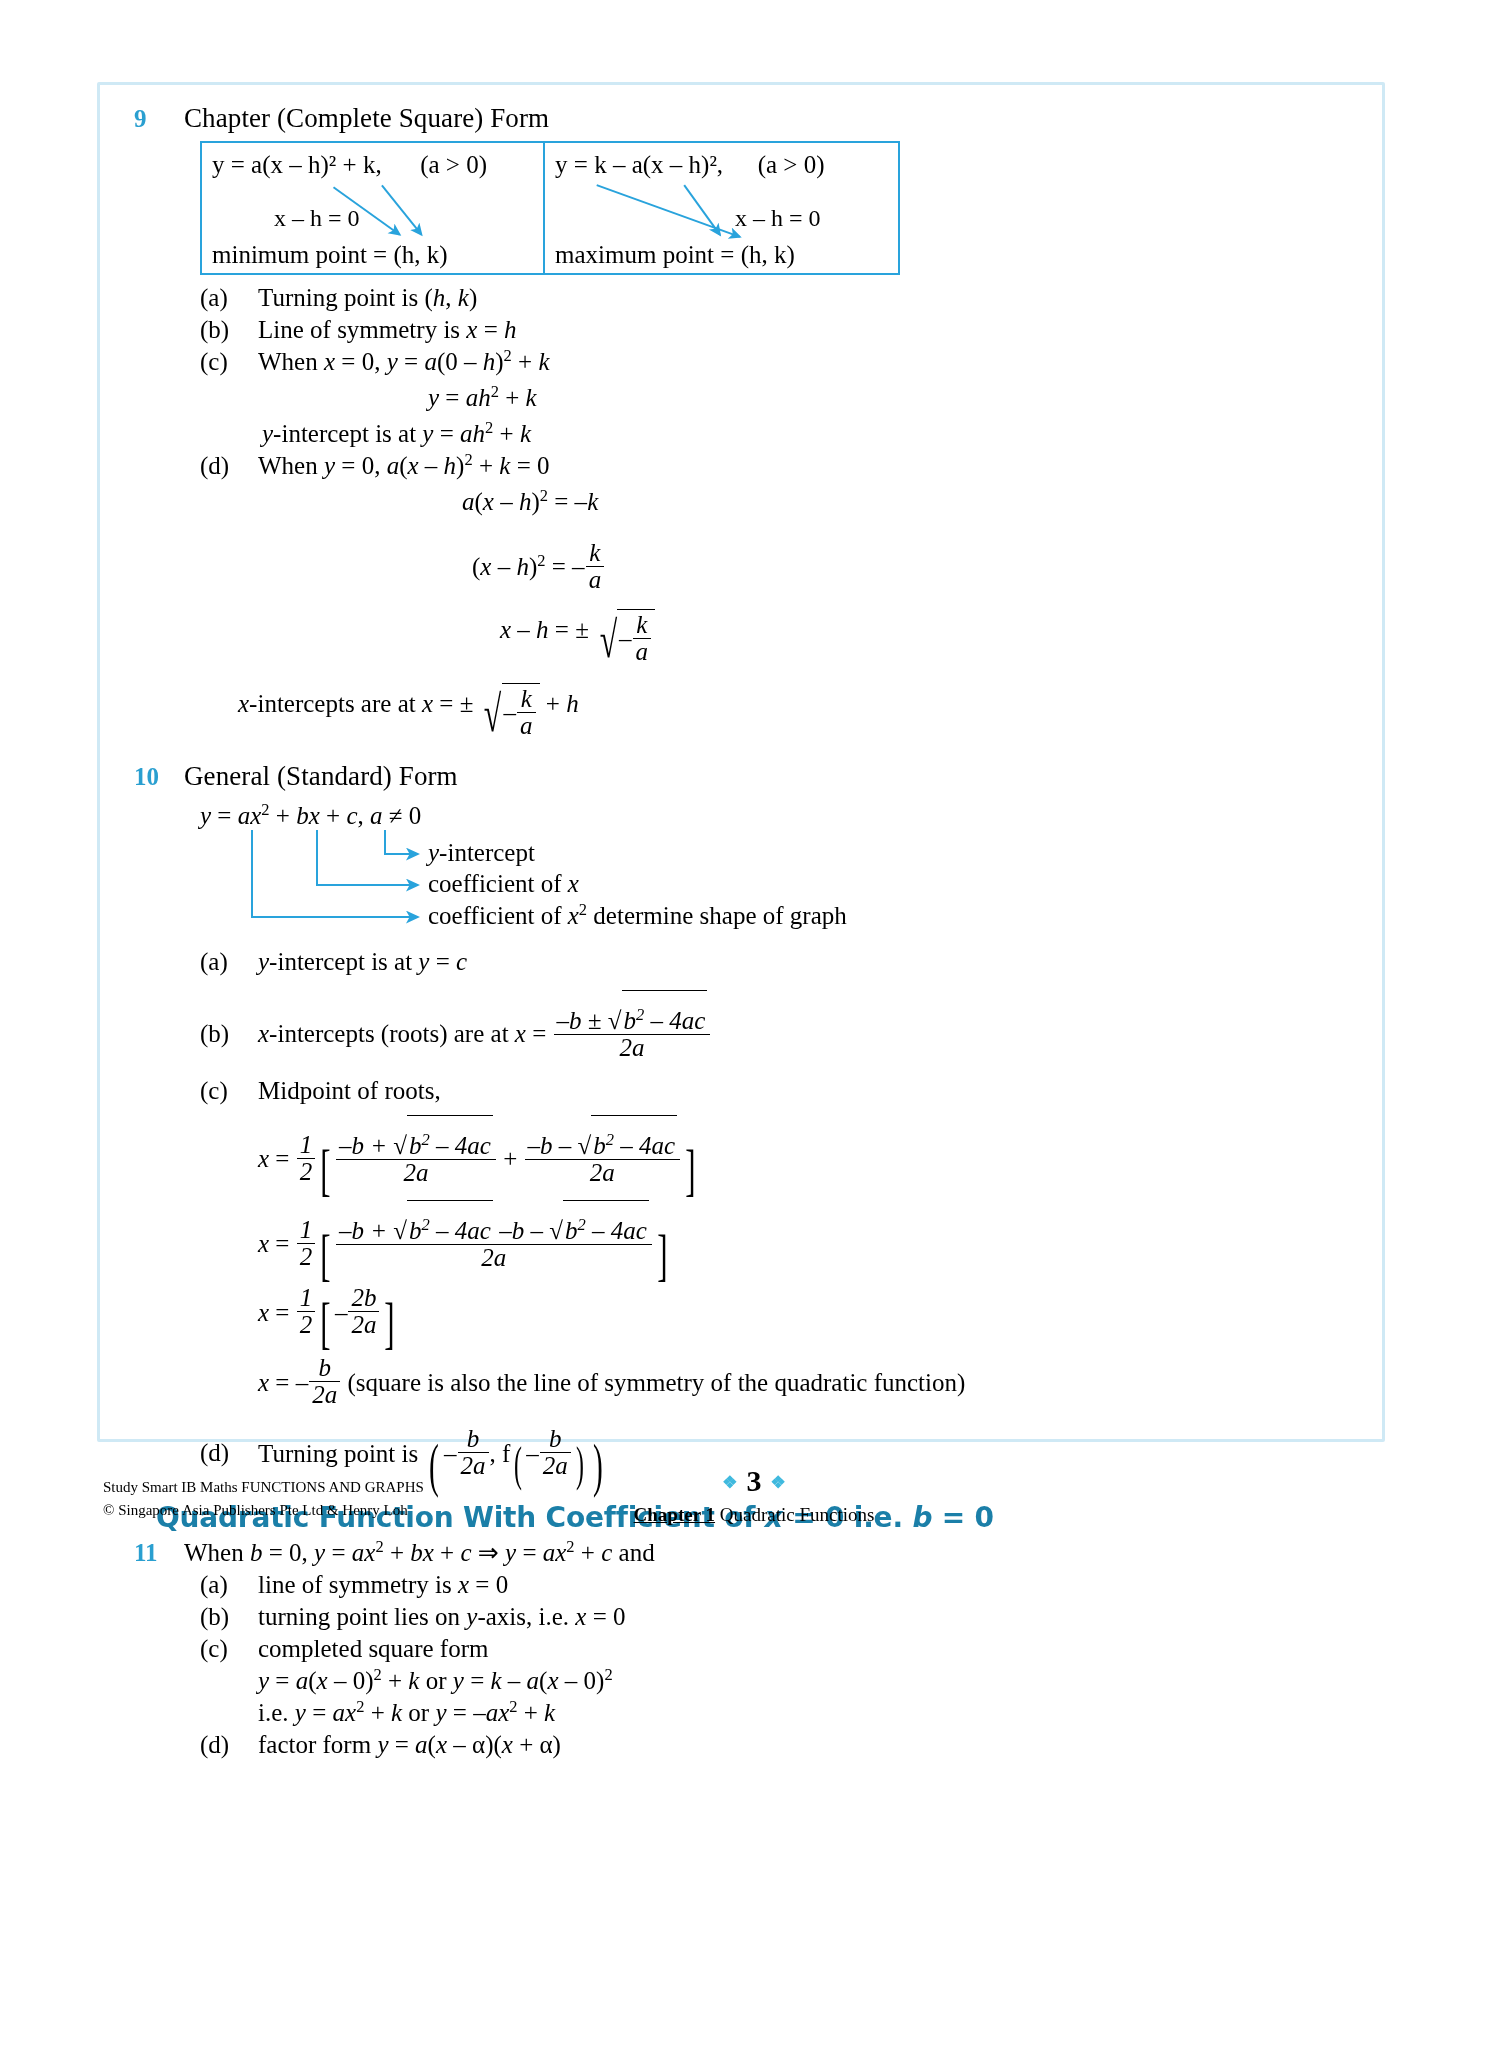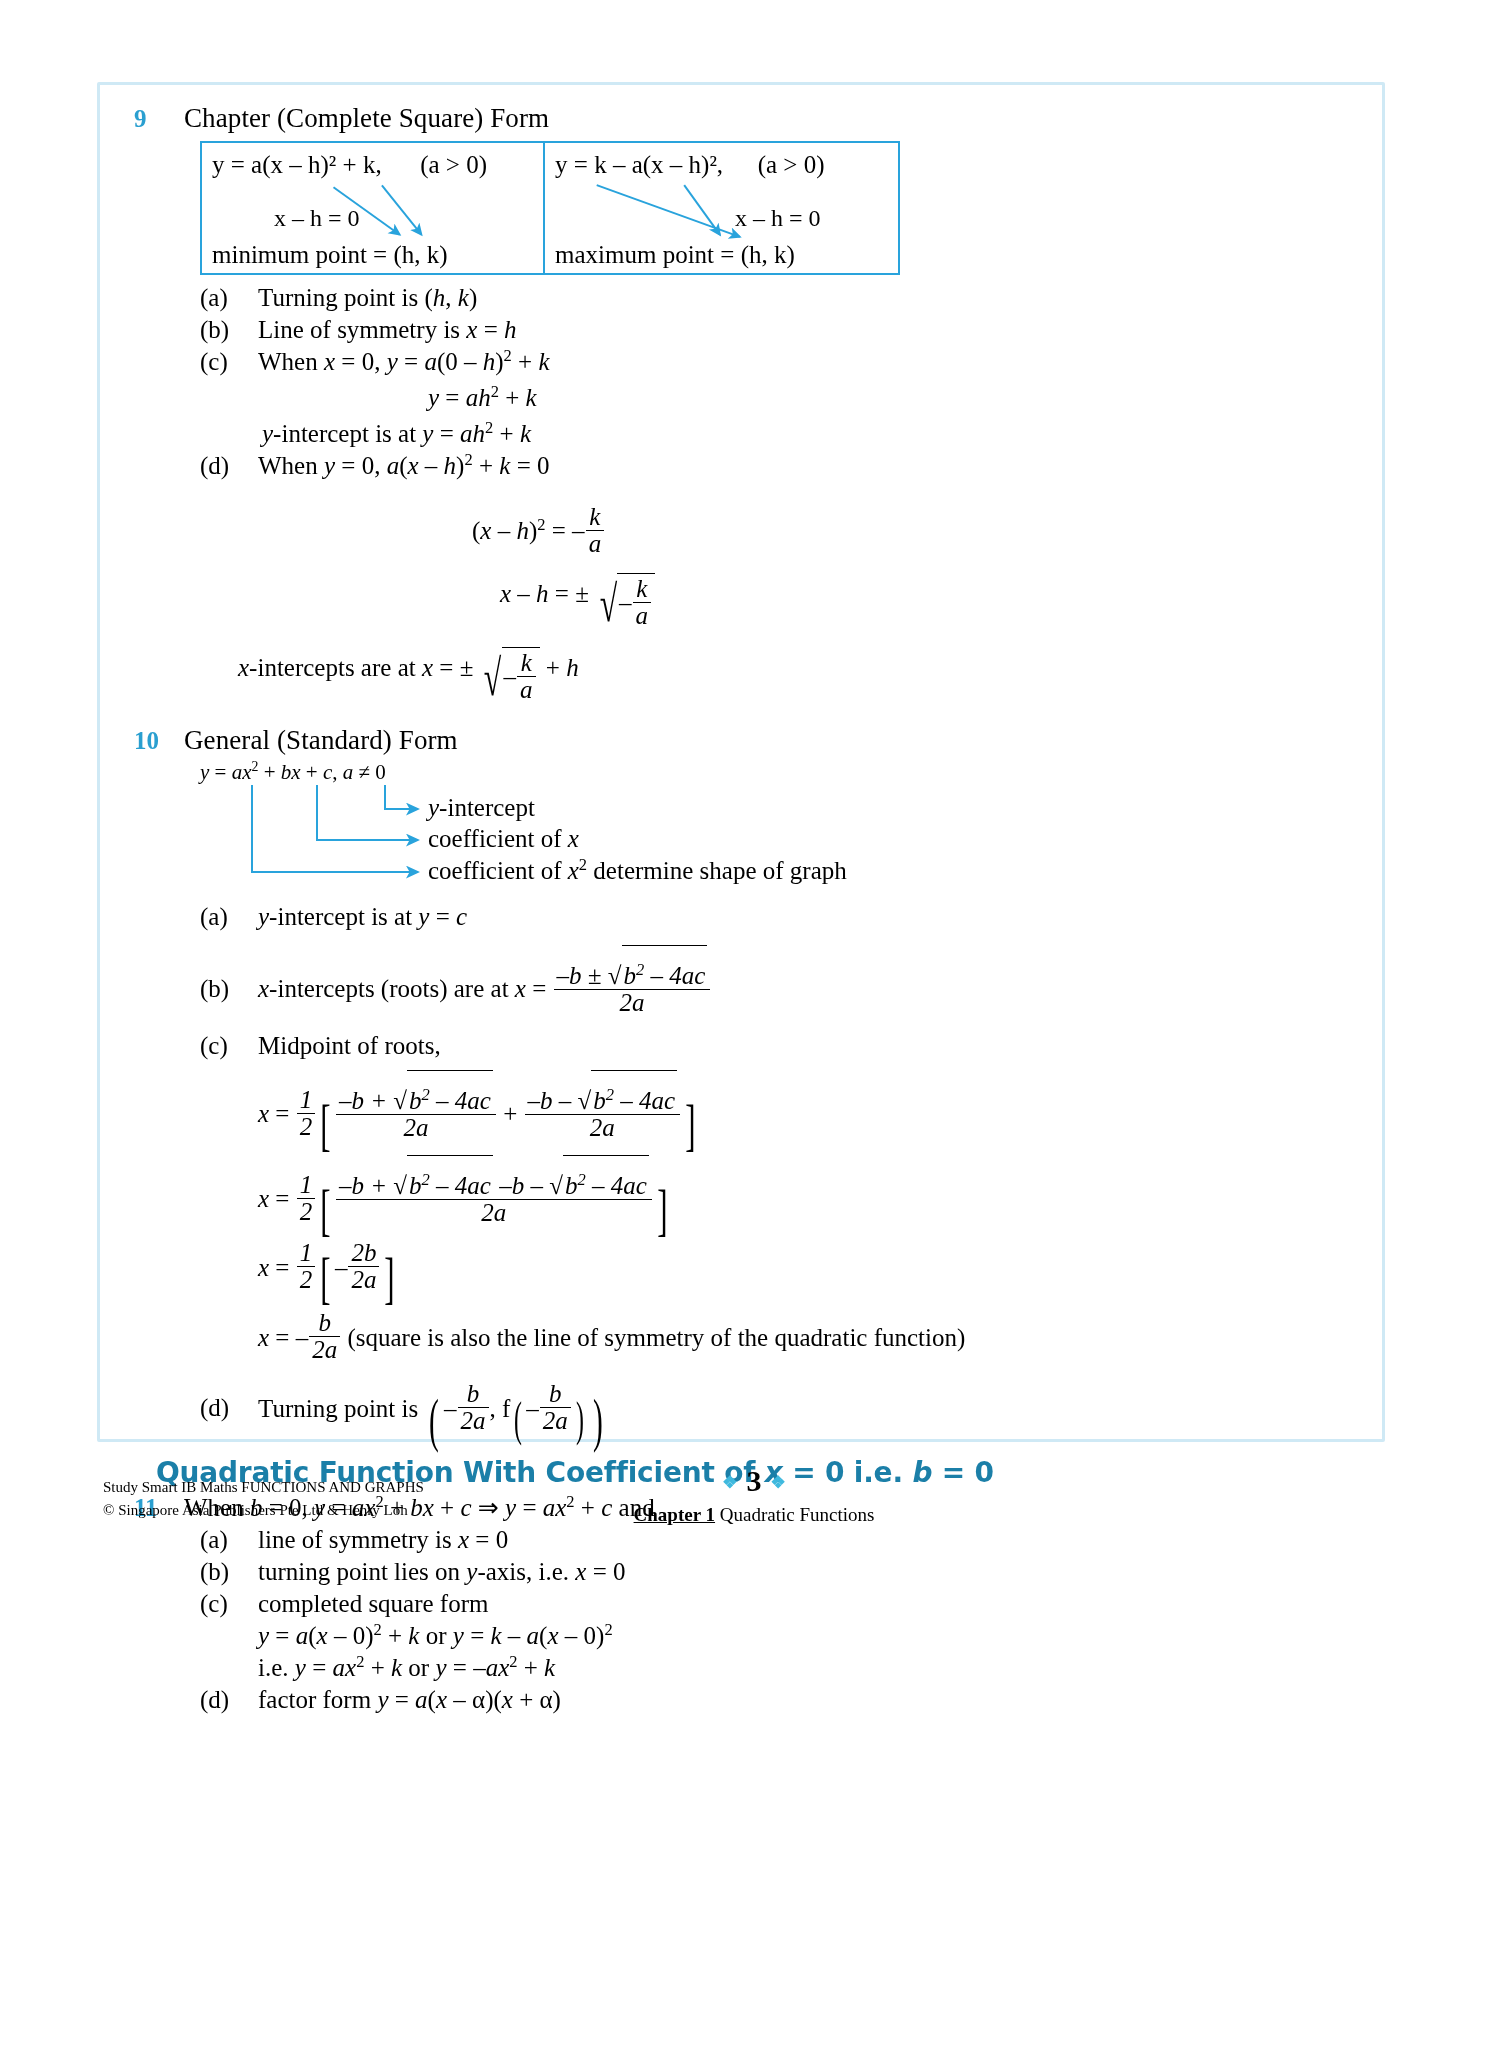--- a/index.html
+++ b/index.html
@@ -273,37 +273,40 @@
     <div class="eq" style="margin-left:228px;">
       <i>y</i> = <i>ah</i><span class="sup">2</span> + <i>k</i>
     </div>
     <div class="eq" style="margin-left:62px;">
       <i>y</i>-intercept is at <i>y</i> = <i>ah</i><span class="sup">2</span> + <i>k</i>
     </div>
     <div class="item">
       <span class="lbl">(d)</span>
       <span class="txt">When <i>y</i> = 0, <i>a</i>(<i>x</i> – <i>h</i>)<span class="sup">2</span> + <i>k</i> = 0</span>
     </div>
+    <div class="eq" style="margin-left:262px;">
+      <i>a</i>(<i>x</i> – <i>h</i>)<span class="sup">2</span> = –<i>k</i>
+    </div>
     <div class="eq" style="margin-left:272px; margin-top:24px;">
       (<i>x</i> – <i>h</i>)<span class="sup">2</span> = –<span class="frac"><span class="num-f" style="color:#000;font-weight:normal;font-size:inherit">k</span><span class="den">a</span></span>
     </div>
     <div class="eq" style="margin-left:300px; margin-top:16px;">
       <i>x</i> – <i>h</i> = ±<span class="bigsqrt"><span class="rchar">√</span><span class="rarg">–<span class="frac"><span style="font-style:italic">k</span><span class="den">a</span></span></span></span>
     </div>
     <div class="eq" style="margin-left:38px; margin-top:18px;">
       <i>x</i>-intercepts are at <i>x</i> = ±<span class="bigsqrt"><span class="rchar">√</span><span class="rarg">–<span class="frac"><span style="font-style:italic">k</span><span class="den">a</span></span></span></span> + <i>h</i>
     </div>
   </div>
 
   <div class="numbered" style="margin-top:22px;">
     <span class="num">10</span>
     <span class="sec-title body">General (Standard) Form</span>
   </div>
 
-  <div style="margin-left:66px; margin-top:4px; font-size:21px;">
+  <div style="margin-left:66px; margin-top:10px; font-size:25px;">
     <i>y</i> = <i>ax</i><span class="sup">2</span> + <i>bx</i> + <i>c</i>, <i>a</i> ≠ 0
   </div>
 
   <div class="diagram">
     <svg width="640" height="118" viewBox="0 0 640 118">
       <defs>
         <marker id="ah2" markerWidth="8" markerHeight="8" refX="6" refY="3.2" orient="auto">
           <path d="M0,0 L7,3.2 L0,6.4 L1.8,3.2 z" fill="#29a3dc"></path>
         </marker>
       </defs>

